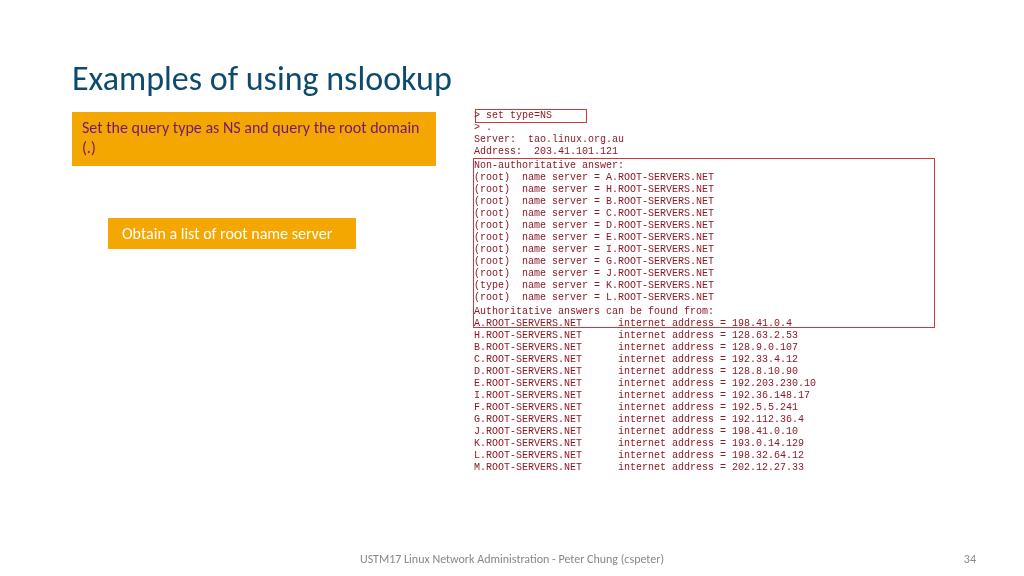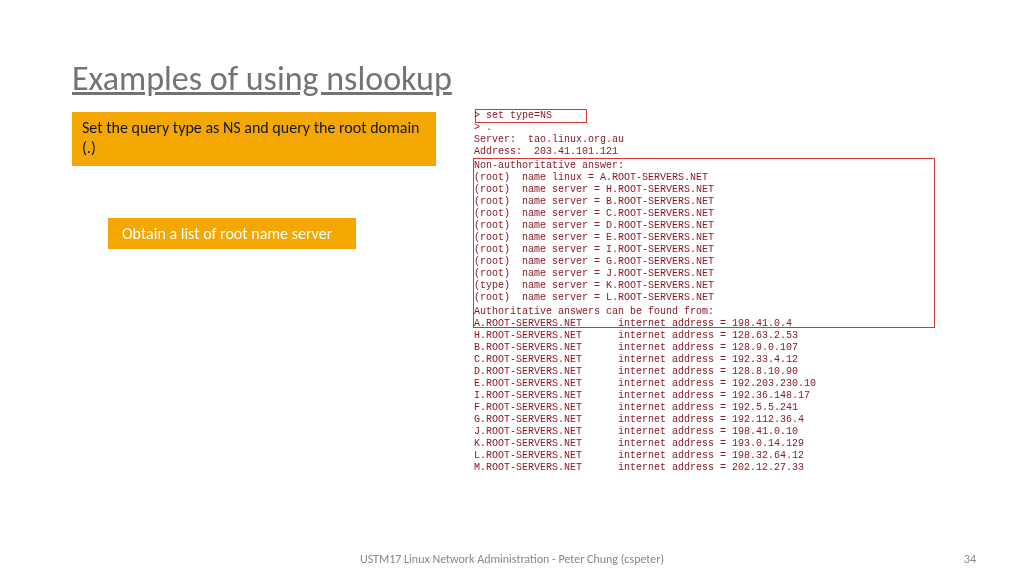--- a/index.html
+++ b/index.html
@@ -10,30 +10,29 @@
       font-family: Calibri, Arial, sans-serif;
       position: relative;
       overflow: hidden;
     }
     .slide-title {
       position: absolute;
       top: 58px;
       left: 72px;
       font-size: 34px;
       font-weight: 400;
-      color: #737373;
-      text-decoration: underline;
+      color: #0c4a6e;
     }
     .callout1 {
       position: absolute;
       top: 112px;
       left: 72px;
       width: 364px;
       background: #f3a700;
-      color: #0f172a;
+      color: #701a75;
       font-size: 16px;
       padding: 6px 10px 8px 10px;
       line-height: 1.25;
     }
     .callout2 {
       position: absolute;
       top: 218px;
       left: 108px;
       width: 248px;
       background: #f3a700;
@@ -103,21 +102,21 @@
 <div class="hl-red1"></div>
 <div class="hl-red2"></div>
 
 <div class="terminal">
   <div class="row">&gt; set type=NS</div>
   <div class="row">&gt; .</div>
   <div class="row">Server:  tao.linux.org.au</div>
   <div class="row">Address:  203.41.101.121</div>
   <div class="section-spacer"></div>
   <div class="row">Non-authoritative answer:</div>
-  <div class="row">(root)  name linux = A.ROOT-SERVERS.NET</div>
+  <div class="row">(root)  name server = A.ROOT-SERVERS.NET</div>
   <div class="row">(root)  name server = H.ROOT-SERVERS.NET</div>
   <div class="row">(root)  name server = B.ROOT-SERVERS.NET</div>
   <div class="row">(root)  name server = C.ROOT-SERVERS.NET</div>
   <div class="row">(root)  name server = D.ROOT-SERVERS.NET</div>
   <div class="row">(root)  name server = E.ROOT-SERVERS.NET</div>
   <div class="row">(root)  name server = I.ROOT-SERVERS.NET</div>
   <div class="row">(root)  name server = G.ROOT-SERVERS.NET</div>
   <div class="row">(root)  name server = J.ROOT-SERVERS.NET</div>
   <div class="row">(type)  name server = K.ROOT-SERVERS.NET</div>
   <div class="row">(root)  name server = L.ROOT-SERVERS.NET</div>

